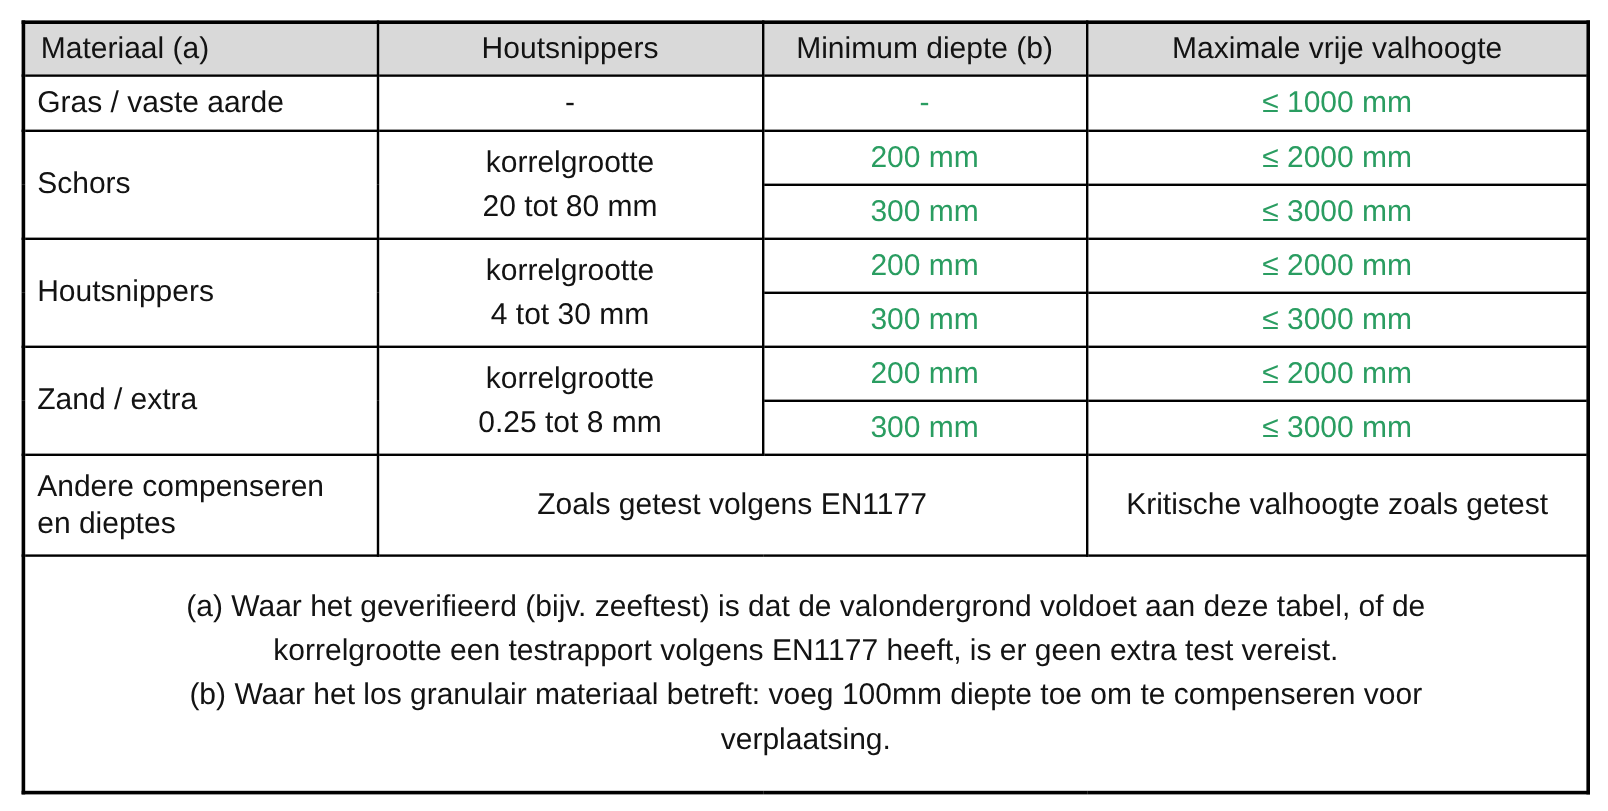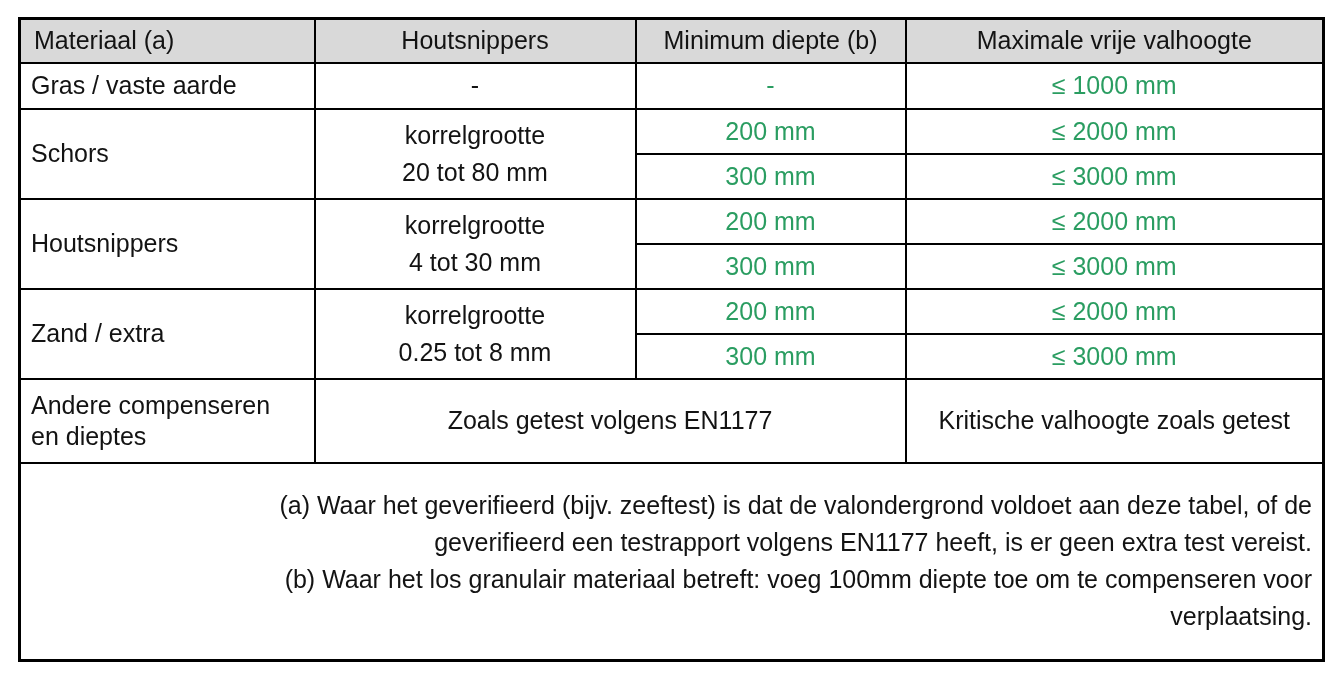--- a/index.html
+++ b/index.html
@@ -52,21 +52,21 @@
     vertical-align: middle;
   }
   tr.sub-row { height: 45px; }
   tr.single-row { height: 46px; }
   tr.other-row { height: 84px; }
   td.desc-two-line { line-height: 37px; }
   .green { color: var(--green, #2a9d61); }
   td.footnote-cell {
     height: 198px;
     vertical-align: middle;
-    text-align: right;
+    text-align: center;
     padding: 6px 13px;
     line-height: 37px;
   }
   .fn-line { white-space: nowrap; }
 </style>
 </head>
 <body>
 
 <div class="page">
   <table class="surfacing">
@@ -136,20 +136,20 @@
 
     <tr class="other-row">
       <td class="material">Andere compenseren en dieptes</td>
       <td class="center" colspan="2">Zoals getest volgens EN1177</td>
       <td class="center">Kritische valhoogte zoals getest</td>
     </tr>
 
     <tr>
       <td class="footnote-cell" colspan="4">
         <div class="fn-line">(a) Waar het geverifieerd (bijv. zeeftest) is dat de valondergrond voldoet aan deze tabel, of de</div>
-        <div class="fn-line">geverifieerd een testrapport volgens EN1177 heeft, is er geen extra test vereist.</div>
+        <div class="fn-line">korrelgrootte een testrapport volgens EN1177 heeft, is er geen extra test vereist.</div>
         <div class="fn-line">(b) Waar het los granulair materiaal betreft: voeg 100mm diepte toe om te compenseren voor</div>
         <div class="fn-line">verplaatsing.</div>
       </td>
     </tr>
   </tbody>
     </table>
 </div>
 
 </body></html>

